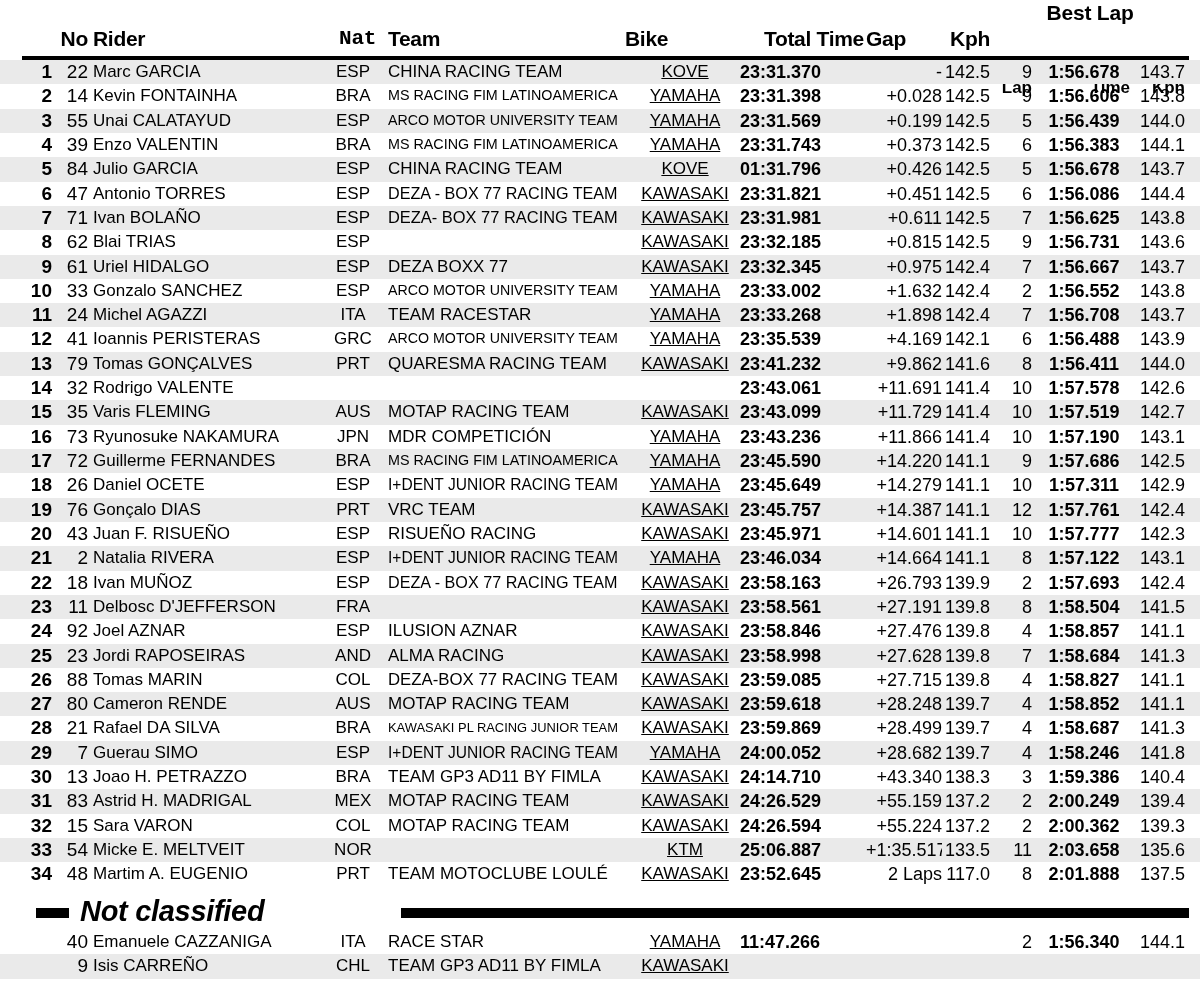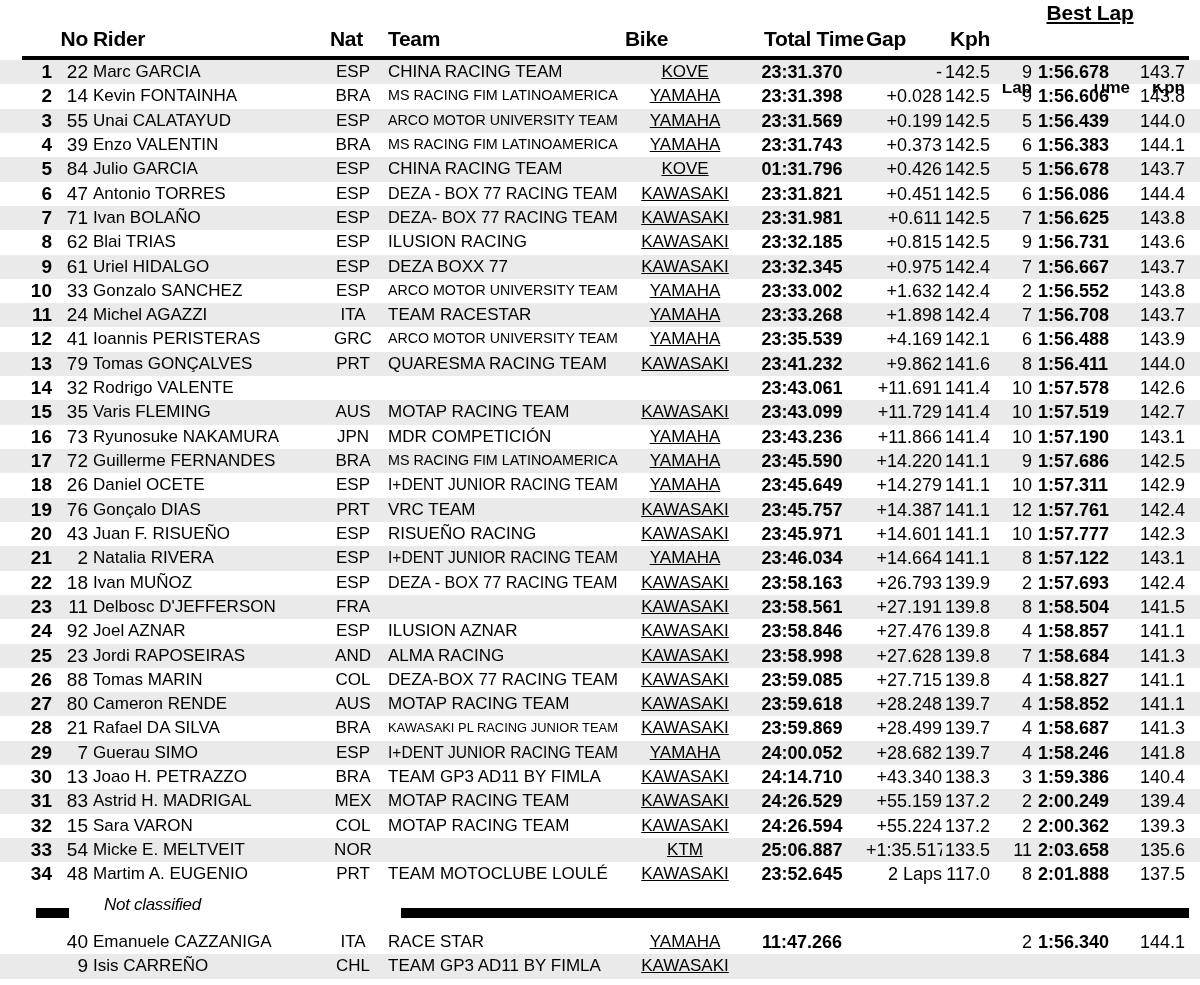--- a/index.html
+++ b/index.html
@@ -24,21 +24,20 @@
   
   .hdr-group {
     position: absolute;
     top: 1px;
     left: 1040px;
     width: 100px;
     text-align: center;
     font-size: 21px;
     font-weight: bold;
     letter-spacing: -0.2px;
-    text-decoration: underline;
   }
 
   .hdr-row {
     position: absolute;
     top: 27px;
     left: 0;
     width: 1200px;
     height: 26px;
   }
   .hdr-cell {
@@ -87,25 +86,25 @@
     overflow: hidden;
   }
 
   
   .c-pos   { left: 0px;   width: 52px;  text-align: right; font-weight: bold; font-size: 19px; }
   .c-no    { left: 56px;  width: 32px;  text-align: right; font-size: 19px; }
   .c-rider { left: 93px;  width: 225px; text-align: left;  font-size: 17px; }
   .c-nat   { left: 330px; width: 46px;  text-align: center;font-size: 17px; }
   .c-team  { left: 388px; width: 230px; text-align: left;  font-size: 17px; }
   .c-bike  { left: 625px; width: 120px; text-align: center;  font-size: 17px; text-decoration: underline; }
-  .c-total { left: 740px; width: 124px; text-align: center; font-size: 18px; font-weight: bold; }
+  .c-total { left: 740px; width: 124px; text-align: left; font-size: 18px; font-weight: bold; }
   .c-gap   { left: 866px; width: 76px;  text-align: right; font-size: 18px; }
   .c-kph   { left: 944px; width: 46px;  text-align: right; font-size: 18px; }
   .c-blap  { left: 996px; width: 36px;  text-align: right; font-size: 18px; }
-  .c-btime { left: 1038px;width: 92px;  text-align: left; font-size: 18px; font-weight: bold; }
+  .c-btime { left: 1038px;width: 92px;  text-align: center; font-size: 18px; font-weight: bold; }
   .c-bkph  { left: 1133px;width: 52px;  text-align: right; font-size: 18px; }
 
   .team-inner {
     display: inline-block;
     transform-origin: left center;
     white-space: nowrap;
   }
 
   
   #nc-head {
@@ -115,25 +114,24 @@
   }
   #nc-dash {
     position: absolute;
     left: 36px; top: 11px;
     width: 33px; height: 10px;
     background: #000;
   }
   #nc-label {
     position: absolute;
     left: 80px; top: -2px;
-    font-size: 17px;
+    font-size: 29px;
     font-style: italic;
-    font-weight: normal;
+    font-weight: bold;
     letter-spacing: -0.3px;
-    margin-left: 24px;
   }
   #nc-bar {
     position: absolute;
     left: 401px; top: 11px;
     width: 788px; height: 10px;
     background: #000;
   }
 
   #nc-rows {
     position: absolute;
@@ -144,21 +142,21 @@
 </head>
 <body>
 
 <div id="sheet">
 
   <div class="hdr-group">Best Lap</div>
 
   <div class="hdr-row">
     <div class="hdr-cell" style="left:56px;width:32px;text-align:right;">No</div>
     <div class="hdr-cell" style="left:93px;">Rider</div>
-    <div class="hdr-cell" style="left:330px;width:46px;text-align:left;">Nat</div>
+    <div class="hdr-cell" style="left:330px;width:46px;text-align:right;font-family:Liberation Mono, monospace;">Nat</div>
     <div class="hdr-cell" style="left:388px;">Team</div>
     <div class="hdr-cell" style="left:625px;">Bike</div>
     <div class="hdr-cell" style="left:740px;width:124px;text-align:right;">Total Time</div>
     <div class="hdr-cell" style="left:866px;width:76px;text-align:left;">Gap</div>
     <div class="hdr-cell" style="left:944px;width:46px;text-align:right;">Kph</div>
     <div class="hdr-cell light" style="left:996px;width:36px;text-align:right;top:4px;">Lap</div>
     <div class="hdr-cell light" style="left:1038px;width:92px;text-align:right;top:4px;">Time</div>
     <div class="hdr-cell light" style="left:1133px;width:52px;text-align:right;top:4px;">Kph</div>
   </div>
 
@@ -261,21 +259,20 @@
         <div class="cell c-kph">142.5</div>
         <div class="cell c-blap">7</div>
         <div class="cell c-btime">1:56.625</div>
         <div class="cell c-bkph">143.8</div>
       </div>
       <div class="row">
         <div class="cell c-pos">8</div>
         <div class="cell c-no">62</div>
         <div class="cell c-rider">Blai TRIAS</div>
         <div class="cell c-nat">ESP</div>
-        <div class="cell c-team"><span class="team-inner">ILUSION RACING</span></div>
         <div class="cell c-bike">KAWASAKI</div>
         <div class="cell c-total">23:32.185</div>
         <div class="cell c-gap">+0.815</div>
         <div class="cell c-kph">142.5</div>
         <div class="cell c-blap">9</div>
         <div class="cell c-btime">1:56.731</div>
         <div class="cell c-bkph">143.6</div>
       </div>
       <div class="row alt">
         <div class="cell c-pos">9</div>

